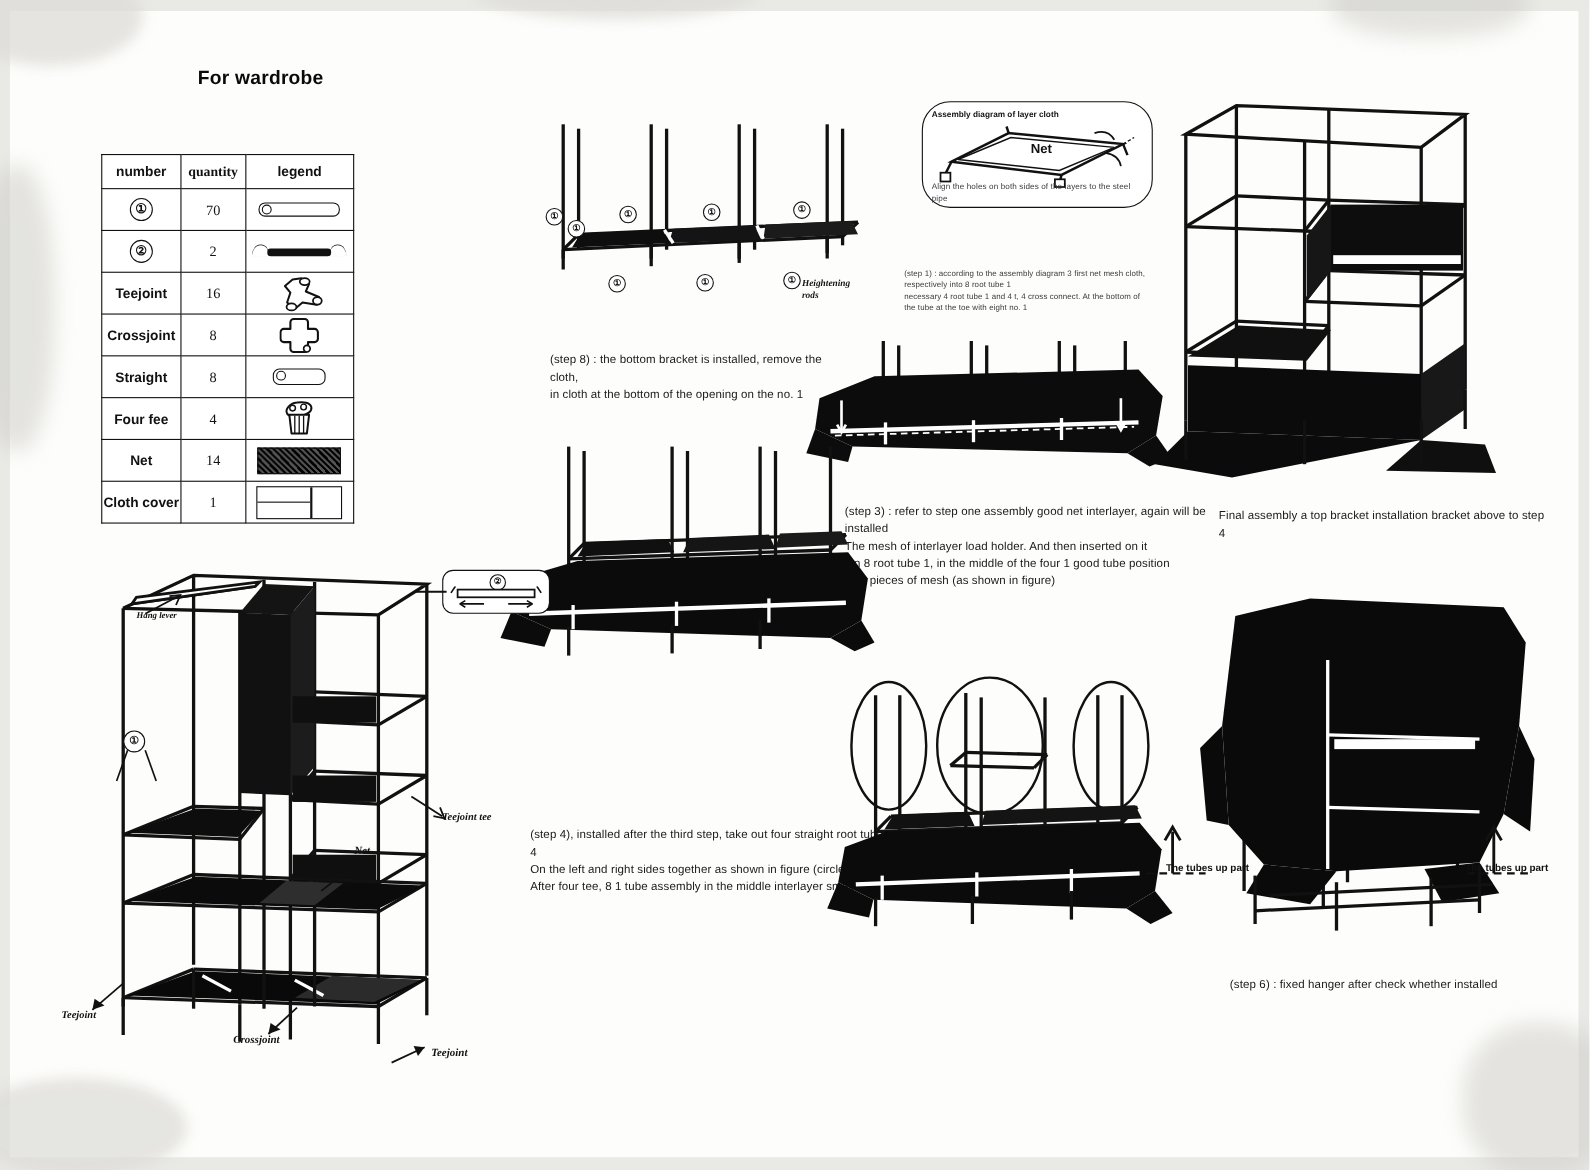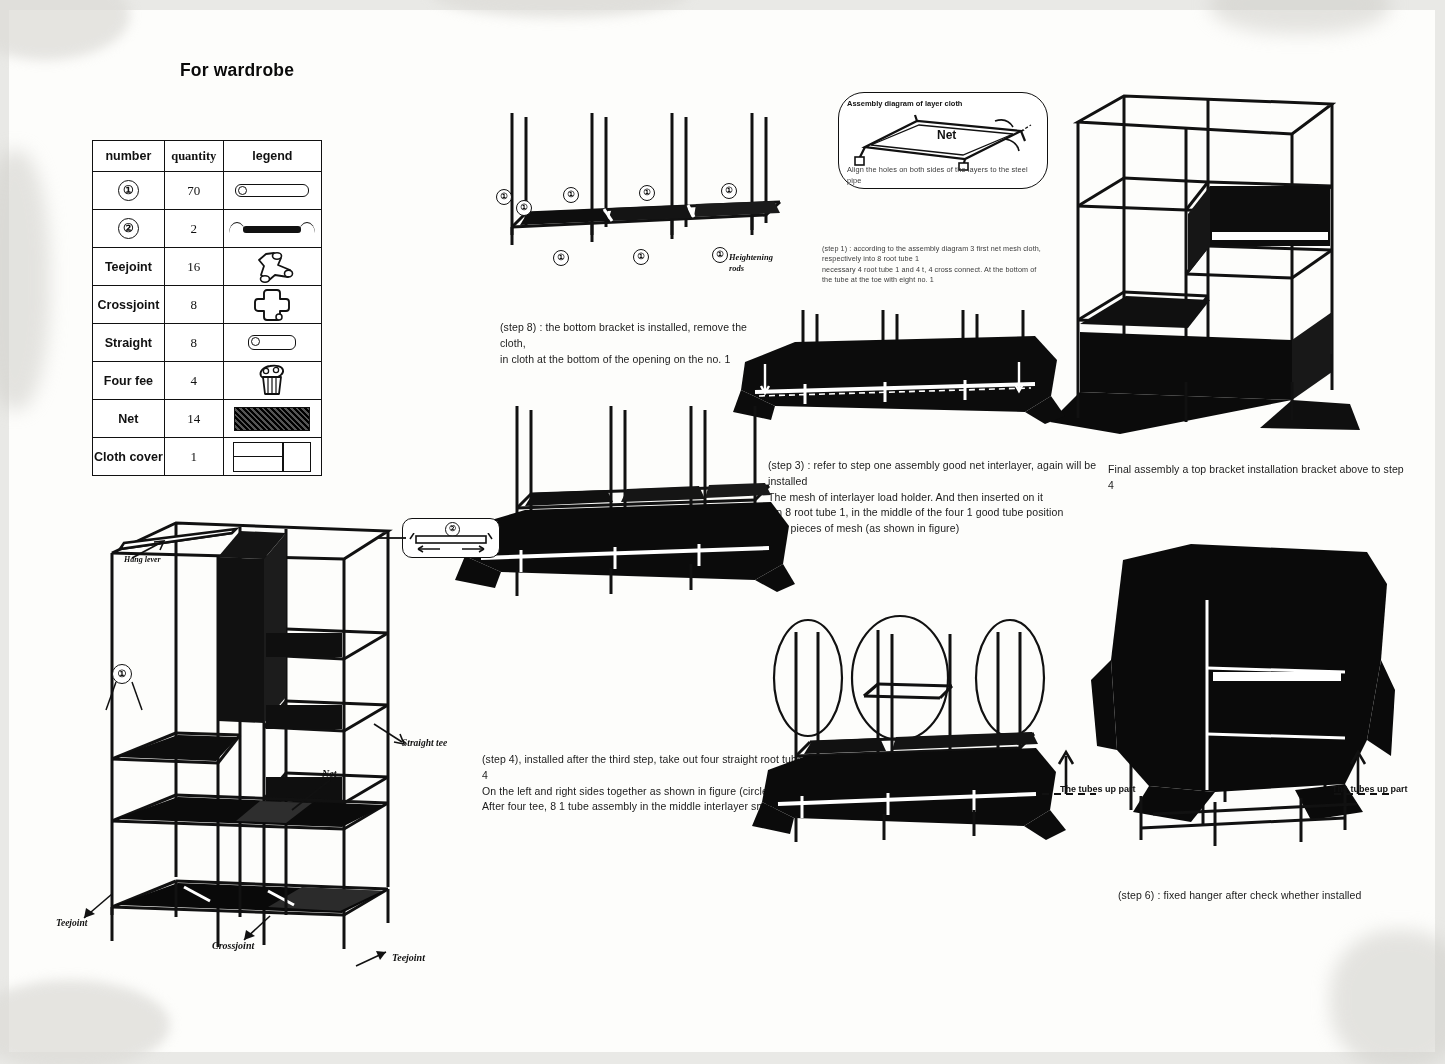--- a/index.html
+++ b/index.html
@@ -625,21 +625,21 @@
     <path d="M4 20 L34 4" stroke="#111" stroke-width="1.6" fill="none"></path>
     <path d="M26 4 L36 3 L32 12" stroke="#111" stroke-width="1.6" fill="none"></path>
   </svg>
 
   <div class="marknum" style="left:112px;top:664px;width:18px;height:18px;line-height:17px;font-size:10px;">①</div>
   <svg style="position:absolute;left:100px;top:680px;" width="60" height="34">
     <path d="M16 2 L6 30" stroke="#111" stroke-width="1.5" fill="none"></path>
     <path d="M32 2 L42 30" stroke="#111" stroke-width="1.5" fill="none"></path>
   </svg>
 
-  <div class="lbl hand" style="left:402px;top:738px;font-size:9.5px;">Straight tee</div>
+  <div class="lbl hand" style="left:402px;top:738px;font-size:9.5px;">Teejoint tee</div>
   <svg style="position:absolute;left:372px;top:722px;" width="40" height="26">
     <path d="M2 2 L30 20" stroke="#111" stroke-width="1.6" fill="none"></path>
     <path d="M22 20 L32 22 L28 12" stroke="#111" stroke-width="1.6" fill="none"></path>
   </svg>
 
   <div class="lbl hand" style="left:322px;top:768px;font-size:10px;">Net</div>
   <svg style="position:absolute;left:286px;top:778px;" width="50" height="36">
     <path d="M44 2 L6 32" stroke="#111" stroke-width="1.6" fill="none"></path>
   </svg>
 

